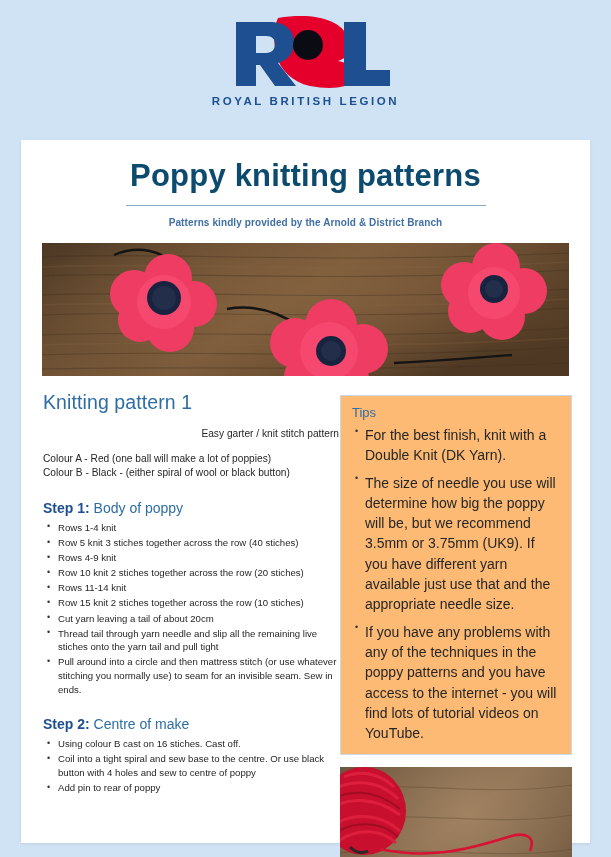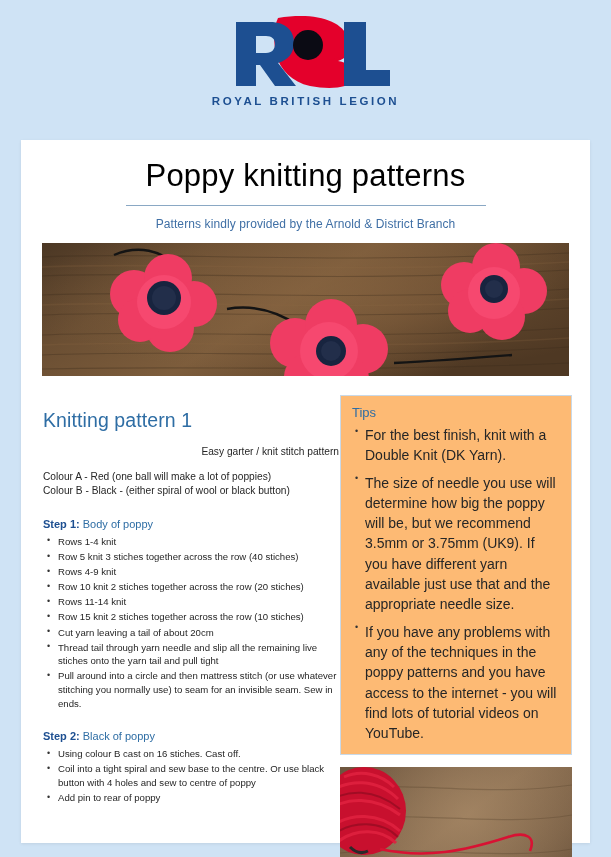--- a/index.html
+++ b/index.html
@@ -60,36 +60,36 @@
     background: #ffffff;
     box-shadow: 0 1px 3px rgba(0,0,0,0.08);
   }
 
   
   .title {
     margin: 0;
     padding-top: 18px;
     text-align: center;
     font-size: 31px;
-    font-weight: normal;
-    color: #000000;
+    font-weight: bold;
+    color: #0c4a6e;
     letter-spacing: 0.2px;
     font-family: "Liberation Sans", sans-serif;
   }
   .title-rule {
     width: 360px;
     height: 1px;
     background: #8aa8c4;
     margin: 11px auto 0 auto;
   }
   .subtitle {
     margin: 11px 0 0 0;
     text-align: center;
-    font-size: 12px;
-    font-weight: normal;
+    font-size: 10px;
+    font-weight: bold;
     color: #3f6fa5;
     letter-spacing: 0.1px;
   }
 
   
   .banner {
     position: absolute;
     left: 21px;
     top: 103px;
     width: 527px;
@@ -107,21 +107,21 @@
     width: 296px;
   }
   .col-right {
     position: absolute;
     left: 319px;
     top: 255px;
     width: 232px;
   }
 
   h2.section-title {
-    margin: 18px 0 14px 0;
+    margin: 0 0 14px 0;
     font-size: 19.5px;
     font-weight: normal;
     color: #2e6da4;
     letter-spacing: 0.1px;
   }
   .lead {
     margin: 0 0 11px 0;
     font-size: 10.2px;
     color: #262626;
     line-height: 1.25;
@@ -130,21 +130,21 @@
   .colour-lines {
     margin: 0 0 20px 0;
     font-size: 10.2px;
     color: #262626;
     line-height: 1.38;
   }
   .colour-lines div { white-space: nowrap; }
 
   h3.step {
     margin: 0 0 5px 0;
-    font-size: 11px;
+    font-size: 14px;
     font-weight: normal;
     color: #2e6da4;
   }
   h3.step .step-label {
     font-weight: bold;
     color: #1d4f91;
   }
   ul.steps {
     margin: 0 0 20px 0;
     padding: 0 0 0 15px;
@@ -349,21 +349,21 @@
         <li>Row 10 knit 2 stiches together across the row (20 stiches)</li>
         <li>Rows 11-14 knit</li>
         <li>Row 15 knit 2 stiches together across the row (10 stiches)</li>
         <li>Cut yarn leaving a tail of about 20cm</li>
         <li>Thread tail through yarn needle and slip all the remaining live stiches onto the yarn tail and pull tight</li>
         <li>Pull around into a circle and then mattress stitch (or use whatever stitching you normally use) to seam for an invisible seam. Sew in ends.</li>
       </ul>
 
       <h3 class="step">
         <span class="step-label">Step 2:</span>
-        <span>Black of poppy</span>
+        <span>Centre of make</span>
       </h3>
       <ul class="steps">
         <li>Using colour B cast on 16 stiches. Cast off.</li>
         <li>Coil into a tight spiral and sew base to the centre. Or use black button with 4 holes and sew to centre of poppy</li>
         <li>Add pin to rear of poppy</li>
       </ul>
     </div>
 
     <div class="col-right">
 

